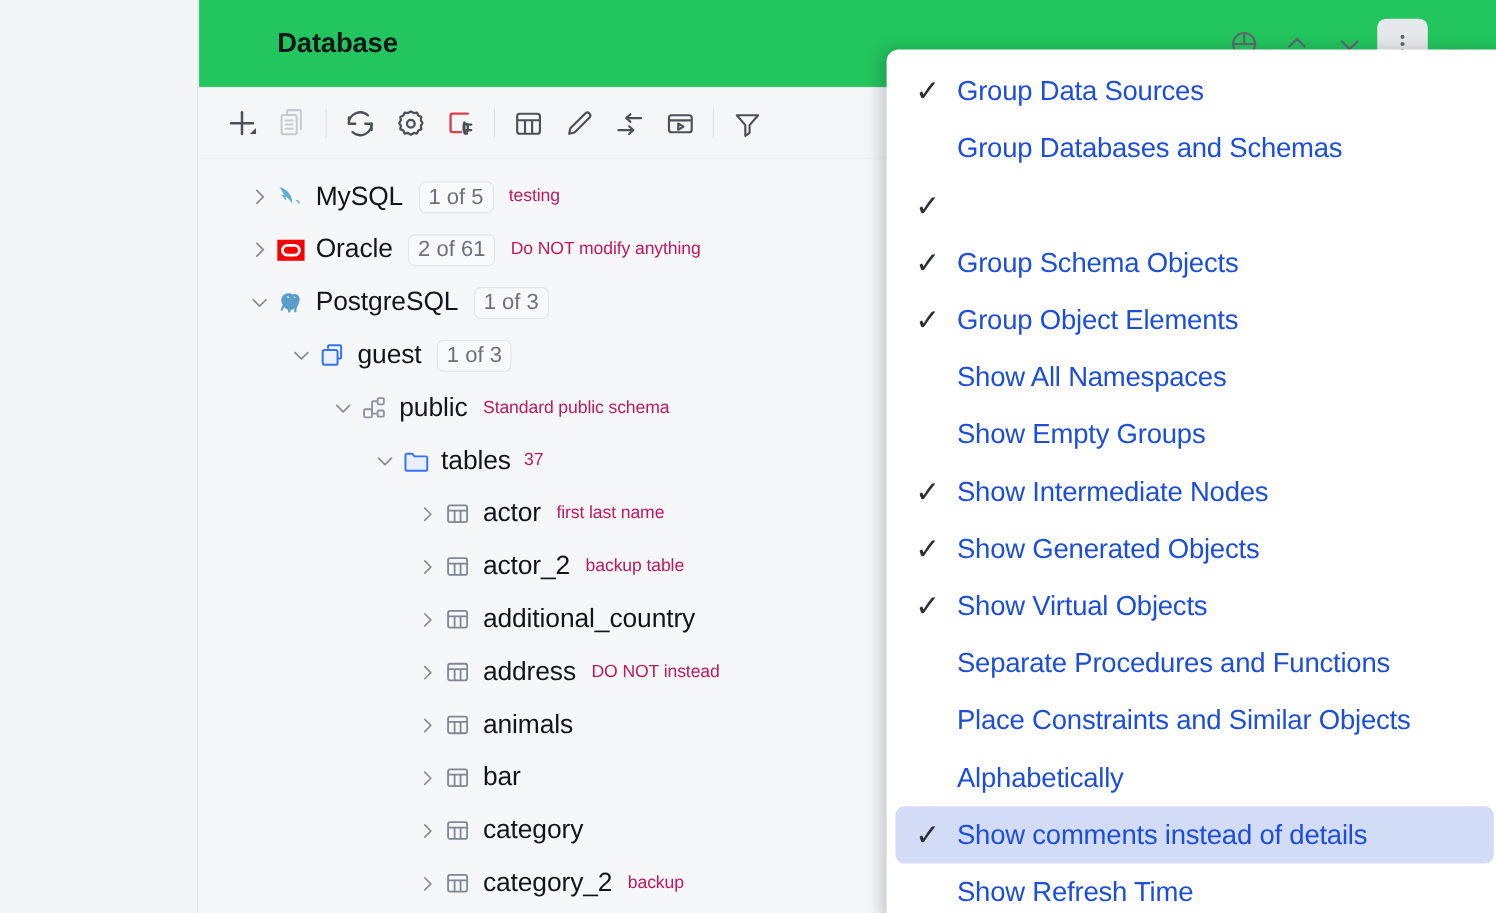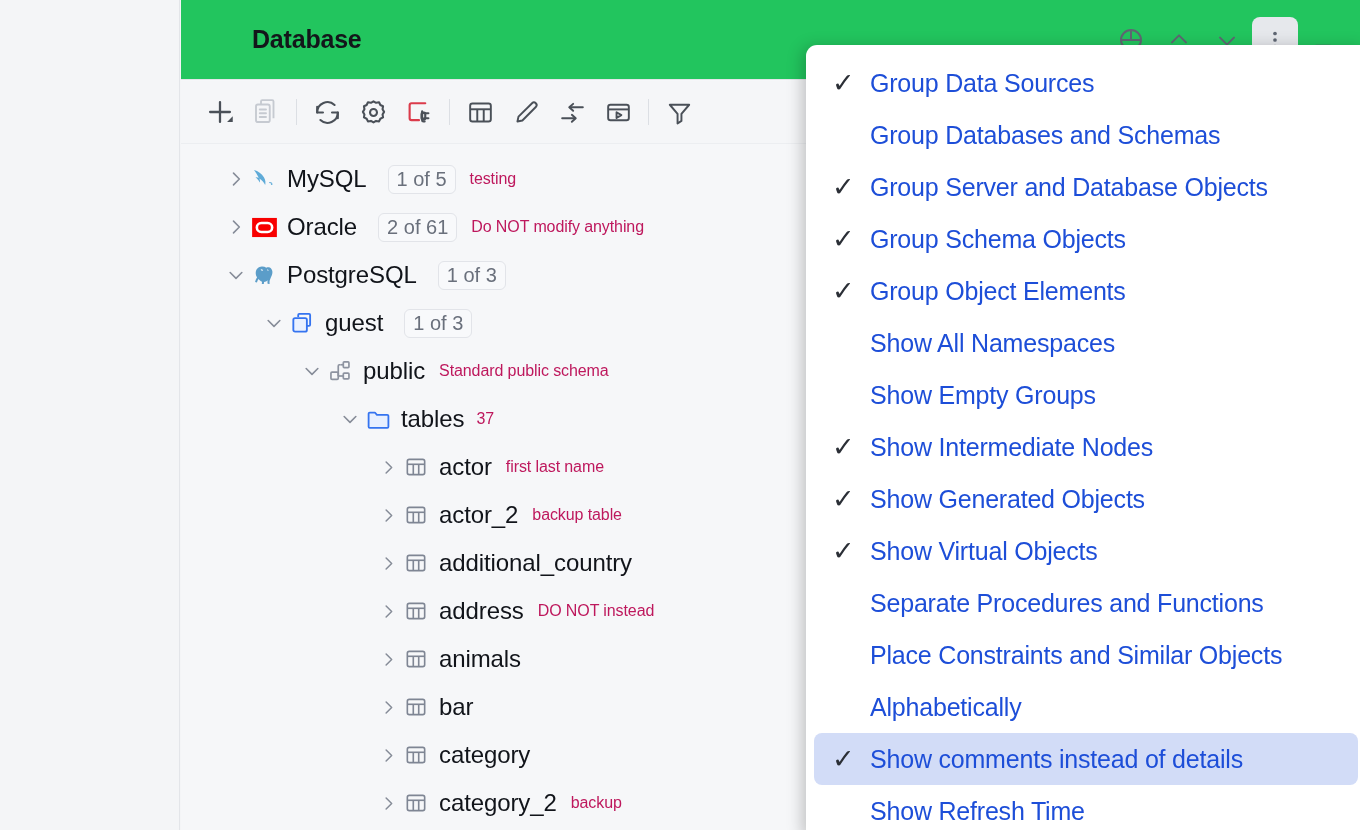--- a/index.html
+++ b/index.html
@@ -100,21 +100,21 @@
     display: flex; align-items: center; justify-content: center;
     flex: 0 0 30px;
     margin-right: 8px;
   }
   .node-label {
     font-size: 24px;
     color: #11141a;
     letter-spacing: -0.1px;
   }
   .badge {
-    margin-left: 21px;
+    margin-left: 14px;
     font-size: 20px;
     color: #6a707c;
     border: 1px solid #e2e4e9;
     border-radius: 6px;
     padding: 3px 8px 4px;
     background: #f8f9fb;
     line-height: 1;
   }
   .comment {
     margin-left: 14px;
@@ -538,21 +538,20 @@
     <div class="menu-item">
       <span class="menu-check">✓</span>
       <span class="menu-label">Group Data Sources</span>
     </div>
     <div class="menu-item">
       <span class="menu-check"></span>
       <span class="menu-label">Group Databases and Schemas</span>
     </div>
     <div class="menu-item">
       <span class="menu-check">✓</span>
-      <span class="menu-label">Group Server and Database Objects</span>
     </div>
     <div class="menu-item">
       <span class="menu-check">✓</span>
       <span class="menu-label">Group Schema Objects</span>
     </div>
     <div class="menu-item">
       <span class="menu-check">✓</span>
       <span class="menu-label">Group Object Elements</span>
     </div>
     <div class="menu-item">

